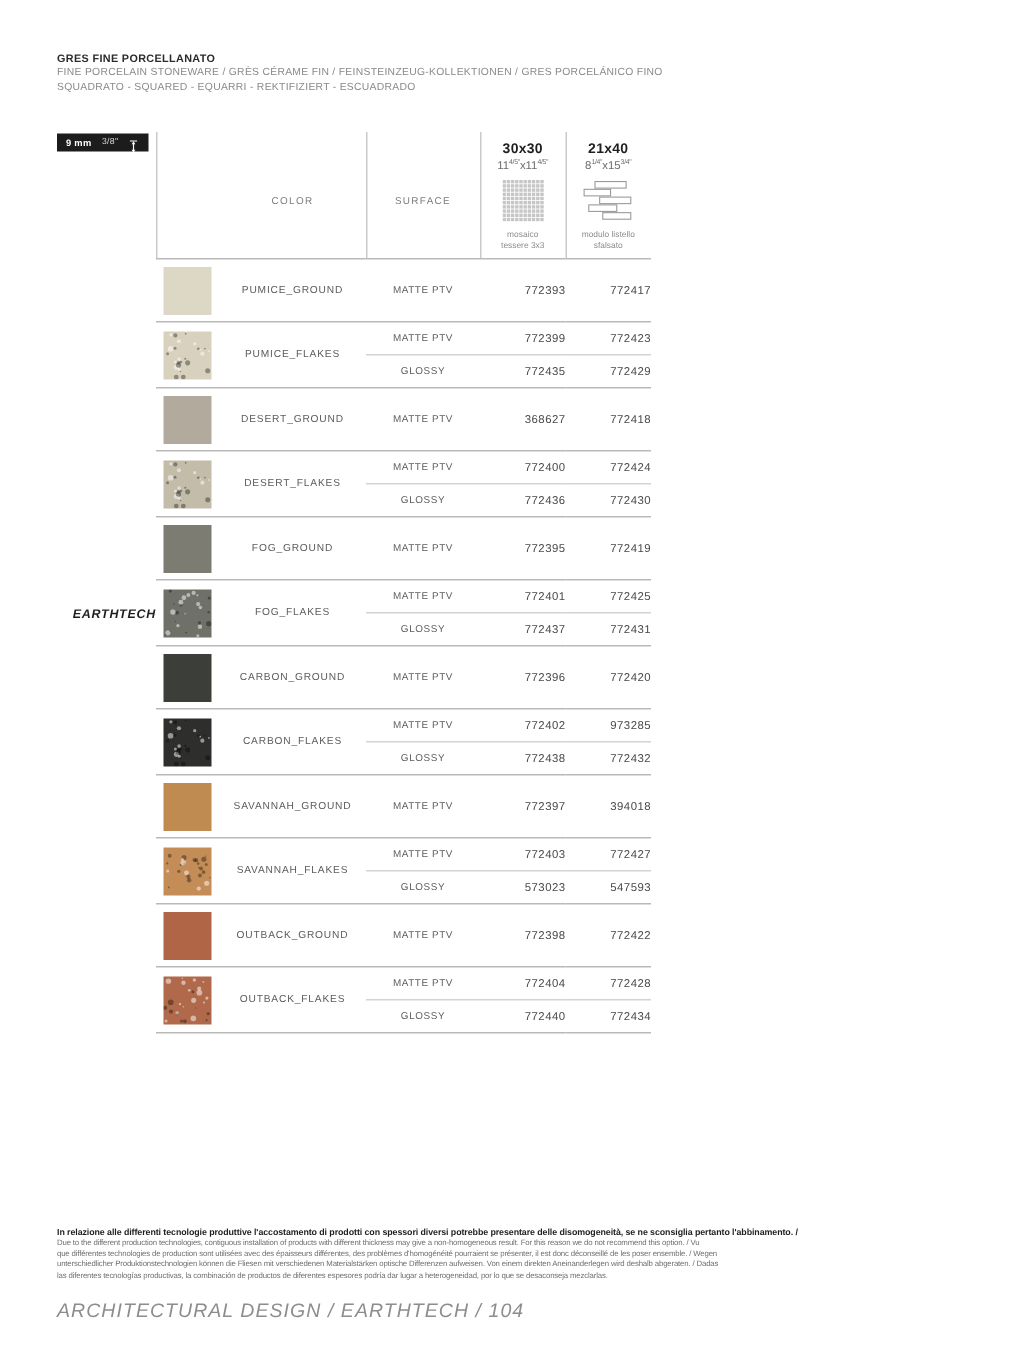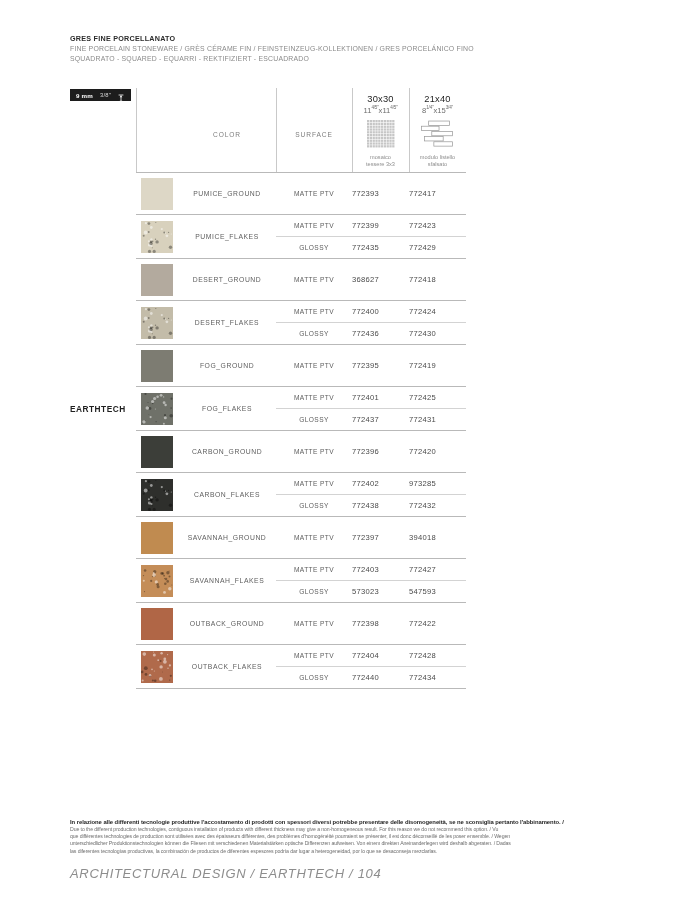--- a/index.html
+++ b/index.html
@@ -4,21 +4,21 @@
 <style>
   html,body{margin:0;padding:0;}
   body{
     width:677px;height:903px;
     background:#ffffff;
     font-family:"Liberation Sans", sans-serif;
     color:#3c3c3c;
     position:relative;
     overflow:hidden;
   }
-  .page{position:absolute;inset:0;margin-left:32px;}
+  .page{position:absolute;inset:0;}
 
   
   .heading{position:absolute;left:38px;top:33px;width:560px;}
   .heading .h1{
     font-size:7.2px;font-weight:bold;letter-spacing:.25px;
     color:#2b2b2b;line-height:11px;text-transform:uppercase;
   }
   .heading .h2{
     font-size:6.9px;color:#8a8a8a;line-height:9.6px;letter-spacing:.2px;
     text-transform:uppercase;
@@ -51,21 +51,21 @@
   
   .hdr-cell{height:86px;position:relative;text-align:center;}
   .vline{position:absolute;top:2px;bottom:0;width:1px;background:#c9c9c9;}
   .vline.l{left:0;}
   .hdr-label{
     font-size:6.6px;color:#7d7d7d;letter-spacing:.9px;
     position:absolute;left:0;right:0;top:45px;text-align:center;
   }
   .sz-title{
     position:absolute;left:0;right:0;top:8px;text-align:center;
-    font-size:9.3px;font-weight:normal;color:#1f1f1f;letter-spacing:.2px;
+    font-size:9.3px;font-weight:bold;color:#1f1f1f;letter-spacing:.2px;
   }
   .sz-sub{
     position:absolute;left:0;right:0;top:19px;text-align:center;
     font-size:7.6px;color:#6d6d6d;letter-spacing:0px;white-space:nowrap;
   }
   .sz-sub sup{font-size:4.6px;vertical-align:super;letter-spacing:-.2px;}
   .sz-icon{position:absolute;left:0;right:0;top:32px;height:32px;
     display:flex;align-items:center;justify-content:center;}
   .sz-cap{
     position:absolute;left:0;right:0;bottom:4px;text-align:center;
@@ -78,25 +78,26 @@
     width:32px;height:32px;display:block;margin:0 auto;
     background-size:cover;
   }
   .cell-color{
     font-size:6.8px;color:#5d5d5d;letter-spacing:.55px;text-align:center;
   }
   .cell-surface{
     font-size:6.6px;color:#5d5d5d;letter-spacing:.4px;text-align:center;
   }
   .cell-code{
-    font-size:7.6px;color:#4a4a4a;letter-spacing:.3px;text-align:left;
+    font-size:7.6px;color:#4a4a4a;letter-spacing:.3px;text-align:right;
   }
   .brand{
     font-size:8.3px;font-weight:bold;color:#1f1f1f;letter-spacing:.5px;
-    text-align:left;
+    text-align:right;
+    font-style:italic;
   }
 
   
   .split{width:100%;border-collapse:collapse;table-layout:fixed;}
   .split td{padding:0;height:21px;}
   .split tr.second td{border-top:1px solid #d3d3d3;}
 
   
   .note{position:absolute;left:38px;top:818px;width:600px;}
   .note .n1{

